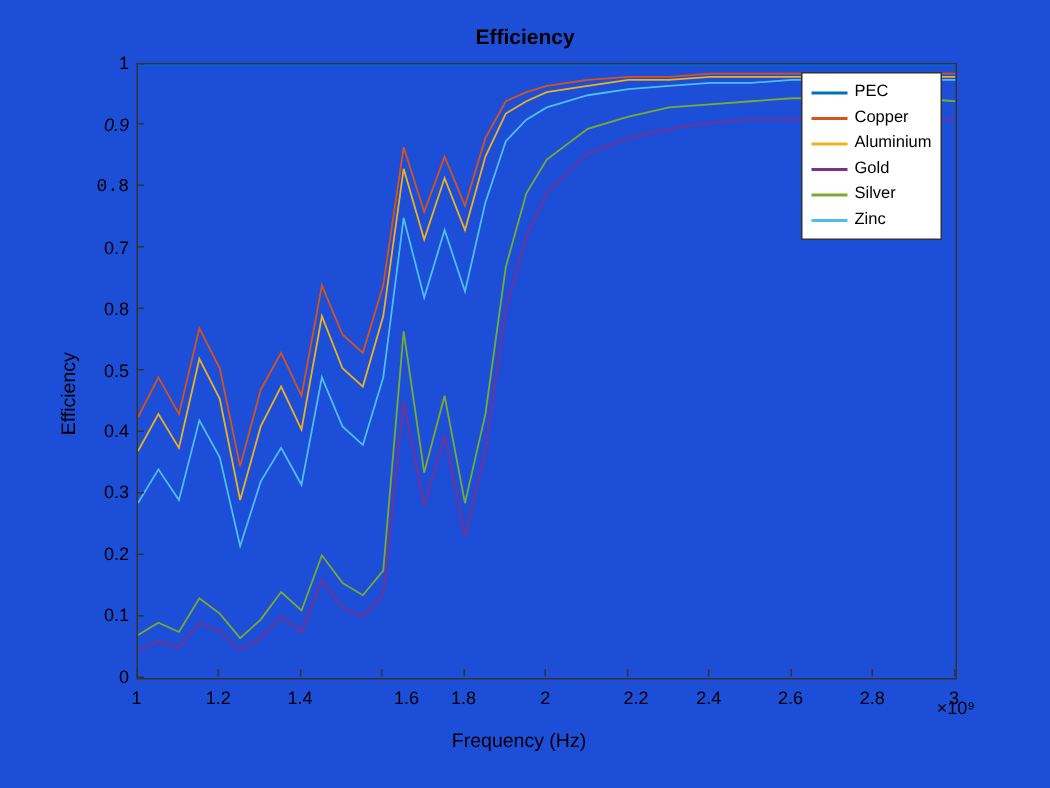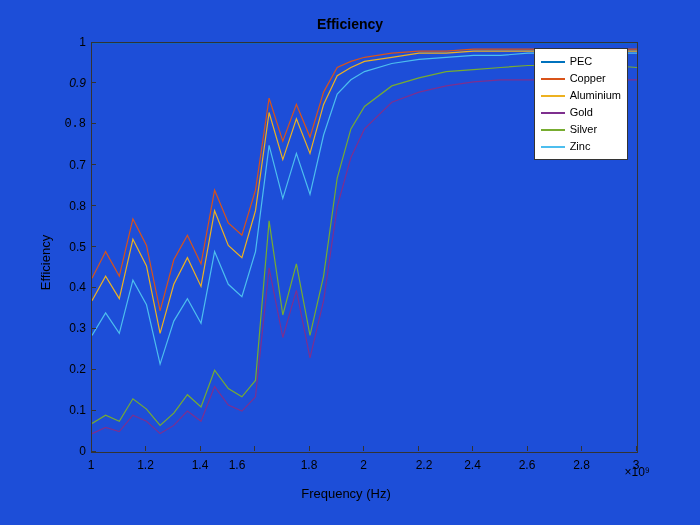--- a/index.html
+++ b/index.html
@@ -38,21 +38,21 @@
       <span>Efficiency</span>
     </div>
   <div id="xmult">×10⁹</div>
   <div id="ticks">
       <div class="tick-x" style="left: 91px;">1</div>
       <div class="tickmark" style="left: 90.5px; top: 446px; width: 1px; height: 5px;"></div>
       <div class="tick-x" style="left: 145.5px;">1.2</div>
       <div class="tickmark" style="left: 145px; top: 446px; width: 1px; height: 5px;"></div>
       <div class="tick-x" style="left: 200px;">1.4</div>
       <div class="tickmark" style="left: 199.5px; top: 446px; width: 1px; height: 5px;"></div>
-      <div class="tick-x" style="left: 237px;">1.6</div>
+      <div class="tick-x" style="left: 271px;">1.6</div>
       <div class="tickmark" style="left: 254px; top: 446px; width: 1px; height: 5px;"></div>
       <div class="tick-x" style="left: 309px;">1.8</div>
       <div class="tickmark" style="left: 308.5px; top: 446px; width: 1px; height: 5px;"></div>
       <div class="tick-x" style="left: 363.5px;">2</div>
       <div class="tickmark" style="left: 363px; top: 446px; width: 1px; height: 5px;"></div>
       <div class="tick-x" style="left: 424px;">2.2</div>
       <div class="tickmark" style="left: 417.5px; top: 446px; width: 1px; height: 5px;"></div>
       <div class="tick-x" style="left: 472.5px;">2.4</div>
       <div class="tickmark" style="left: 472px; top: 446px; width: 1px; height: 5px;"></div>
       <div class="tick-x" style="left: 527px;">2.6</div>

